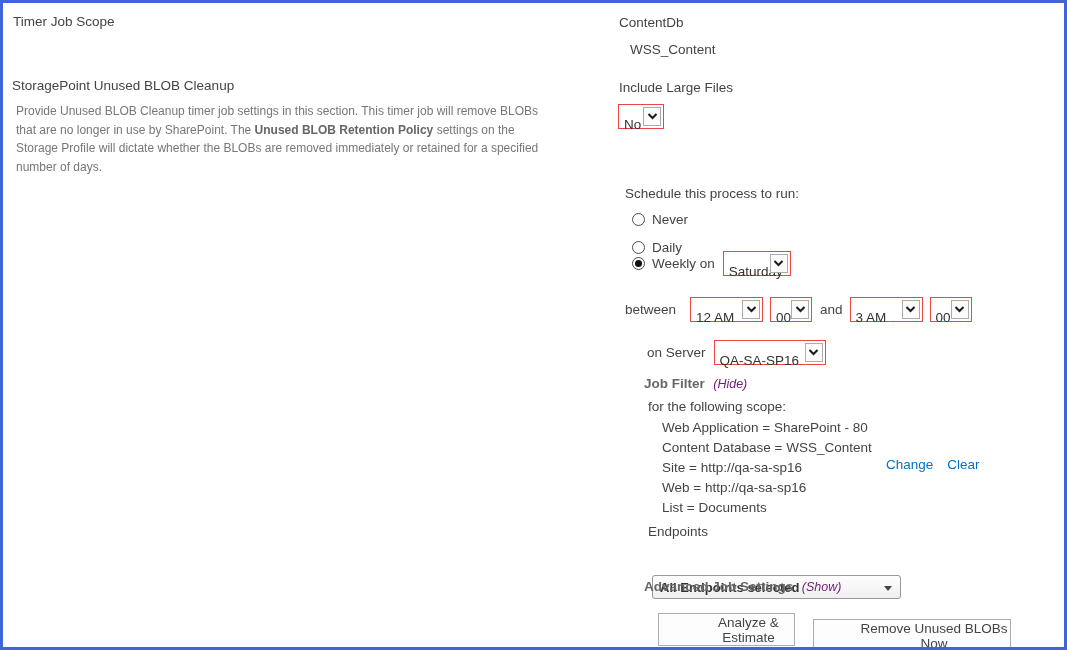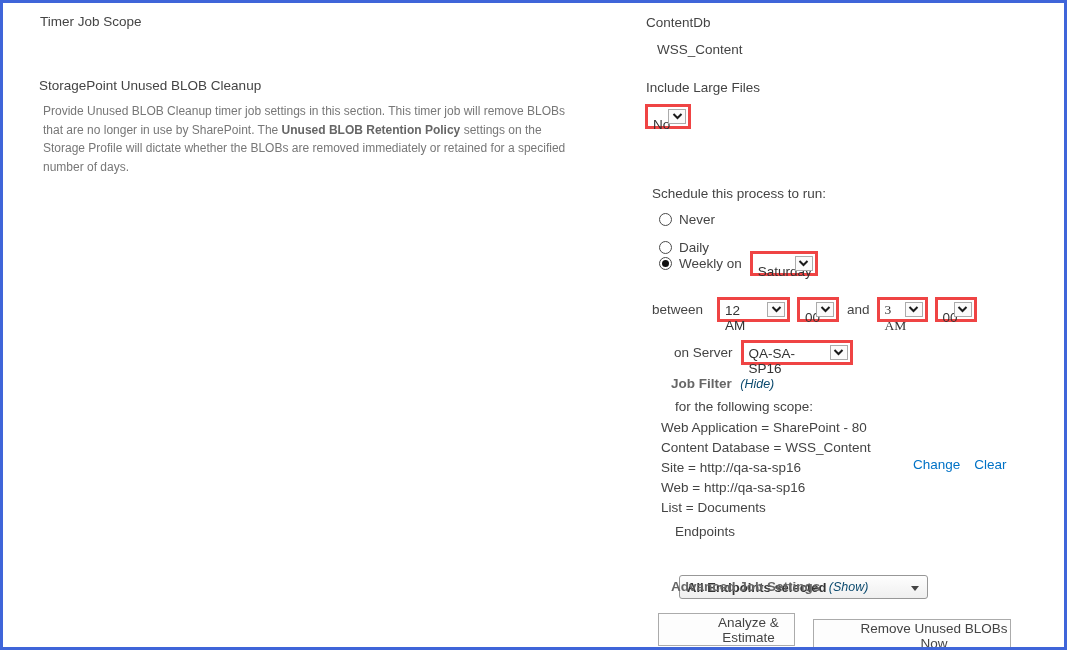--- a/index.html
+++ b/index.html
@@ -7,38 +7,38 @@
   body { font-family:"Liberation Sans","DejaVu Sans",sans-serif; color:#444; }
 
   .page {
     position:relative;
     width:1067px; height:650px;
     background:#fff;
     border:3px solid #3f65d9;
     overflow:hidden;
   }
 
-  .abs { position:absolute;margin-left:27px; }
+  .abs { position:absolute; }
 
   .section-title { font-size:13.5px; color:#444; }
   .desc {
     font-size:12px; line-height:18.5px; color:#777; width:535px;
   }
   .desc b { color:#666; }
 
   .label { font-size:13.5px; color:#444; }
   .value-text { font-size:13.5px; color:#444; }
 
   
   .ie-select {
     position:relative;
     display:inline-flex; align-items:center;
     height:25px;
     background:#fff;
-    border:3px solid #ef4444;
+    border:1px solid #ef4444;
     font-size:13.5px; color:#333;
     padding:16px 24px 0 5px;
     cursor:default;
   }
   .ie-select .arrow-btn {
     position:absolute; right:2px; top:2px; bottom:2px;
     width:18px;
     display:flex; align-items:center; justify-content:center;
     background:#fbfbfb;
     border:1px solid #ababab;
@@ -53,21 +53,21 @@
     display:inline-block; flex:0 0 auto;
   }
   .radio.checked::after {
     content:''; display:block;
     width:7px; height:7px; margin:2px;
     background:#111; border-radius:50%;
   }
   .radio-label { margin-left:7px; font-size:13.5px; color:#444; }
 
   .filter-title  { font-size:13.5px; font-weight:bold; color:#666; }
-  .filter-toggle { font-size:12.5px; font-style:italic; color:#0c4a6e; font-weight:normal; margin-left:4px; cursor:pointer; }
+  .filter-toggle { font-size:12.5px; font-style:italic; color:#701a75; font-weight:normal; margin-left:4px; cursor:pointer; }
 
   .scope-line { font-size:13.5px; color:#444; line-height:20px; }
 
   .link { font-size:13.5px; color:#0072c6; text-decoration:none; cursor:pointer; }
 
   
   .combo {
     position:relative;
     width:249px; height:24px;
     border:1px solid #979797; border-radius:3px;
@@ -161,21 +161,21 @@
     </span>
     <span class="ie-select" style="margin-left:7px; width:42px;">
       <span>00</span>
       <span class="arrow-btn">
         <svg width="11" height="7" viewBox="0 0 11 7">
             <polyline points="1.5,1 5.5,5 9.5,1" fill="none" stroke="#1a1a1a" stroke-width="2"></polyline>
           </svg>
       </span>
     </span>
     <span class="label" style="margin:0 7px 0 8px;">and</span>
-    <span class="ie-select" style="width:51px;font-family:Liberation Serif, serif;">
+    <span class="ie-select" style="width:73px;">
       <span>3 AM</span>
       <span class="arrow-btn">
         <svg width="11" height="7" viewBox="0 0 11 7">
             <polyline points="1.5,1 5.5,5 9.5,1" fill="none" stroke="#1a1a1a" stroke-width="2"></polyline>
           </svg>
       </span>
     </span>
     <span class="ie-select" style="margin-left:7px; width:42px;">
       <span>00</span>
       <span class="arrow-btn">
@@ -198,21 +198,21 @@
     </span>
   </div>
 
   <div class="abs" style="left:641px; top:371px;">
     <span class="filter-title">Job Filter</span>
     <span class="filter-toggle">(Hide)</span>
   </div>
 
   <div class="abs scope-line" style="left:645px; top:394px;">for the following scope:</div>
 
-  <div class="abs" style="left:631px; top:415px;">
+  <div class="abs" style="left:659px; top:415px;">
     <div class="scope-line">Web Application = SharePoint - 80</div>
     <div class="scope-line">Content Database = WSS_Content</div>
     <div class="scope-line">Site = http://qa-sa-sp16</div>
     <div class="scope-line">Web = http://qa-sa-sp16</div>
     <div class="scope-line">List = Documents</div>
   </div>
 
   <div class="abs row" style="left:883px; top:454px;">
     <a class="link">Change</a>
     <a class="link" style="margin-left:14px;">Clear</a>

